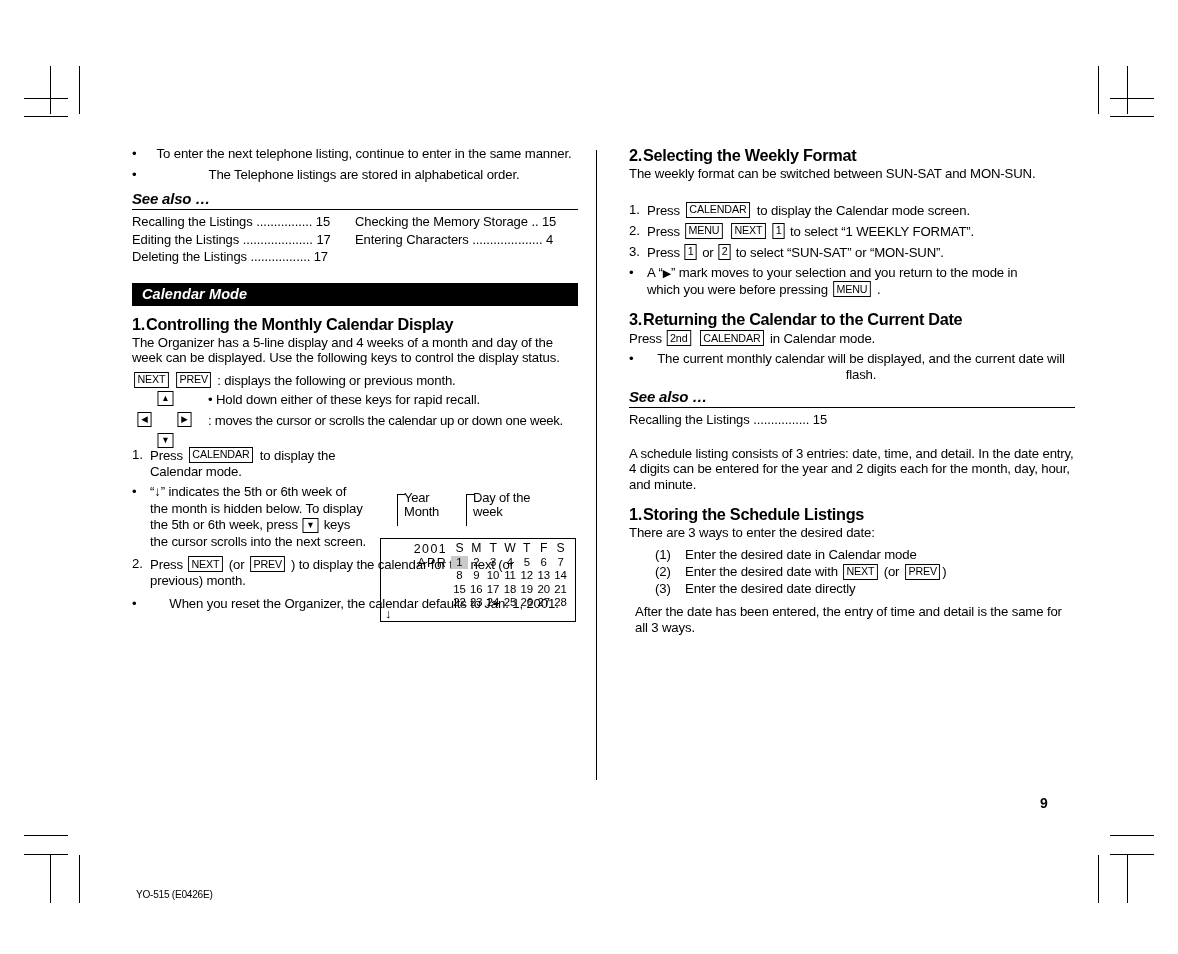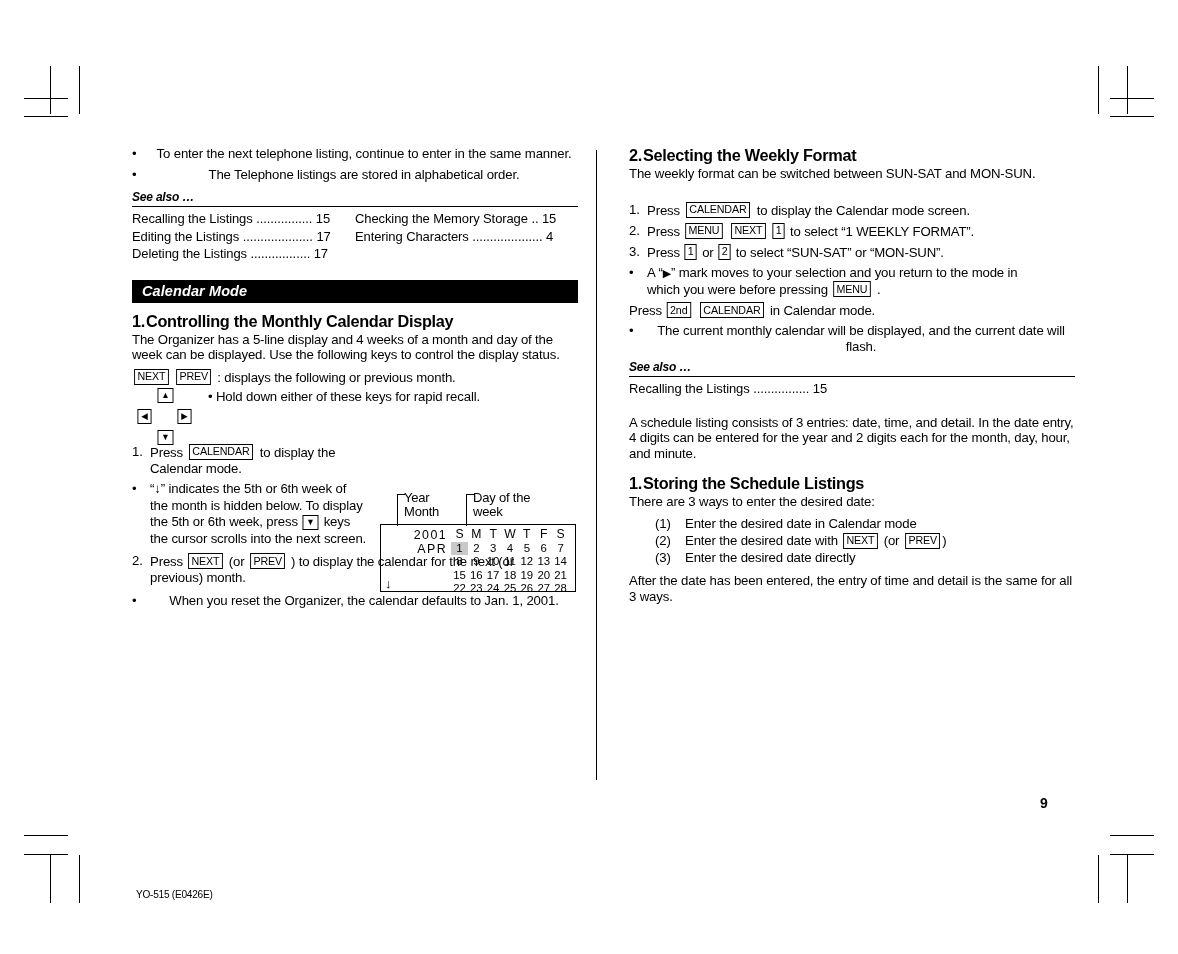--- a/index.html
+++ b/index.html
@@ -75,21 +75,21 @@
   .num-mark {
     width: 18px;
     flex: 0 0 18px;
   }
   .num-body { flex: 1; }
 
   
   .see-also {
     font-style: italic;
     font-weight: bold;
-    font-size: 12px;
+    font-size: 15px;
     margin: 8px 0 0 0;
     letter-spacing: -0.2px;
   }
   .see-rule {
     border-top: 1.6px solid #000;
     margin-top: 2px;
     margin-bottom: 3px;
   }
   .see-grid {
     display: flex;
@@ -180,23 +180,23 @@
   }
   #lbl-year  { left: 24px; top: 0px; }
   #lbl-dow   { left: 93px; top: 0px; }
   .leader { position: absolute; background: #000; }
   .leader.h { height: 1.2px; width: 8px; }
   .leader.v { width: 1.2px; }
 
   #calbox {
     position: absolute;
     left: 0px;
-    top: 33px;
+    top: 47px;
     width: 196px;
-    height: 68px;
+    height: 84px;
     border: 1.5px solid #000;
     box-sizing: border-box;
     font-family: "Liberation Sans", sans-serif;
   }
   .cal-ym {
     position: absolute;
     left: 8px;
     top: 3px;
     width: 58px;
     text-align: right;
@@ -328,20 +328,21 @@
       <span class="key">PREV</span>
       <span>: displays the following or previous month.</span>
     </div>
 
     <div class="keypad">
       <span class="key arrow kp-up">▲</span>
       <span class="key arrow kp-left">◀</span>
       <span class="key arrow kp-right">▶</span>
       <span class="key arrow kp-down">▼</span>
       <span class="kp-note">• Hold down either of these keys for rapid recall.</span>
+      <span class="kp-desc">: moves the cursor or scrolls the calendar up or down one week.</span>
     </div>
 
     <div class="num-row" style="width:250px;">
       <span class="num-mark">1.</span>
       <span class="num-body"><span>Press </span><span class="key">CALENDAR</span><span> to display the</span><br><span>Calendar mode.</span></span>
     </div>
 
     <div class="num-row" style="width:250px;margin-top:3px;">
       <span class="num-mark">•</span>
       <span class="num-body"><span>“</span><span style="font-weight:bold;">↓</span><span>” indicates the 5th or 6th week of</span><br><span>the month is hidden below. To display</span><br><span>the 5th or 6th week, press </span><span class="key arrow">▼</span><span> keys</span><br><span>the cursor scrolls into the next screen.</span></span>
@@ -453,20 +454,23 @@
     <div class="num-row">
       <span class="num-mark">3.</span>
       <span class="num-body"><span>Press </span><span class="key">1</span><span> or </span><span class="key">2</span><span> to select “SUN-SAT” or “MON-SUN”.</span></span>
     </div>
 
     <div class="num-row" style="margin-top:2px;">
       <span class="num-mark">•</span>
       <span class="num-body"><span>A “</span><span class="tri">▶</span><span>” mark moves to your selection and you return to the mode in</span><br><span>which you were before pressing </span><span class="key">MENU</span><span> .</span></span>
     </div>
 
+    <h2 class="sec" style="margin-top:12px;">
+      <span class="n">3.</span><span>Returning the Calendar to the Current Date</span>
+    </h2>
     <div class="para"><span>Press </span><span class="key">2nd</span>&nbsp;<span class="key">CALENDAR</span><span> in Calendar mode.</span></div>
 
     <div class="bullet-row" style="margin-top:5px;">
       <span class="bullet-mark">•</span>
       <span class="bullet-body">The current monthly calendar will be displayed, and the current date will flash.</span>
     </div>
 
     <div class="see-also" style="margin-top:6px;">See also …</div>
     <div class="see-rule"></div>
     <div class="see-line">Recalling the Listings ................ 15</div>
@@ -485,18 +489,18 @@
     </div>
     <div class="sub-row">
       <span class="sub-mark">(2)</span>
       <span class="sub-body"><span>Enter the desired date with </span><span class="key">NEXT</span><span> (or </span><span class="key">PREV</span><span>)</span></span>
     </div>
     <div class="sub-row">
       <span class="sub-mark">(3)</span>
       <span class="sub-body">Enter the desired date directly</span>
     </div>
 
-    <p class="para" style="margin-top:7px;">After the date has been entered, the entry of time and detail is the same for all 3 ways.</p>
+    <p class="para" style="margin-top:7px;margin-left:6px;">After the date has been entered, the entry of time and detail is the same for all 3 ways.</p>
   </div>
 </div>
 
 <div id="pageno">9</div>
 <div id="footer">YO-515 (E0426E)</div>
 
 </body></html>

